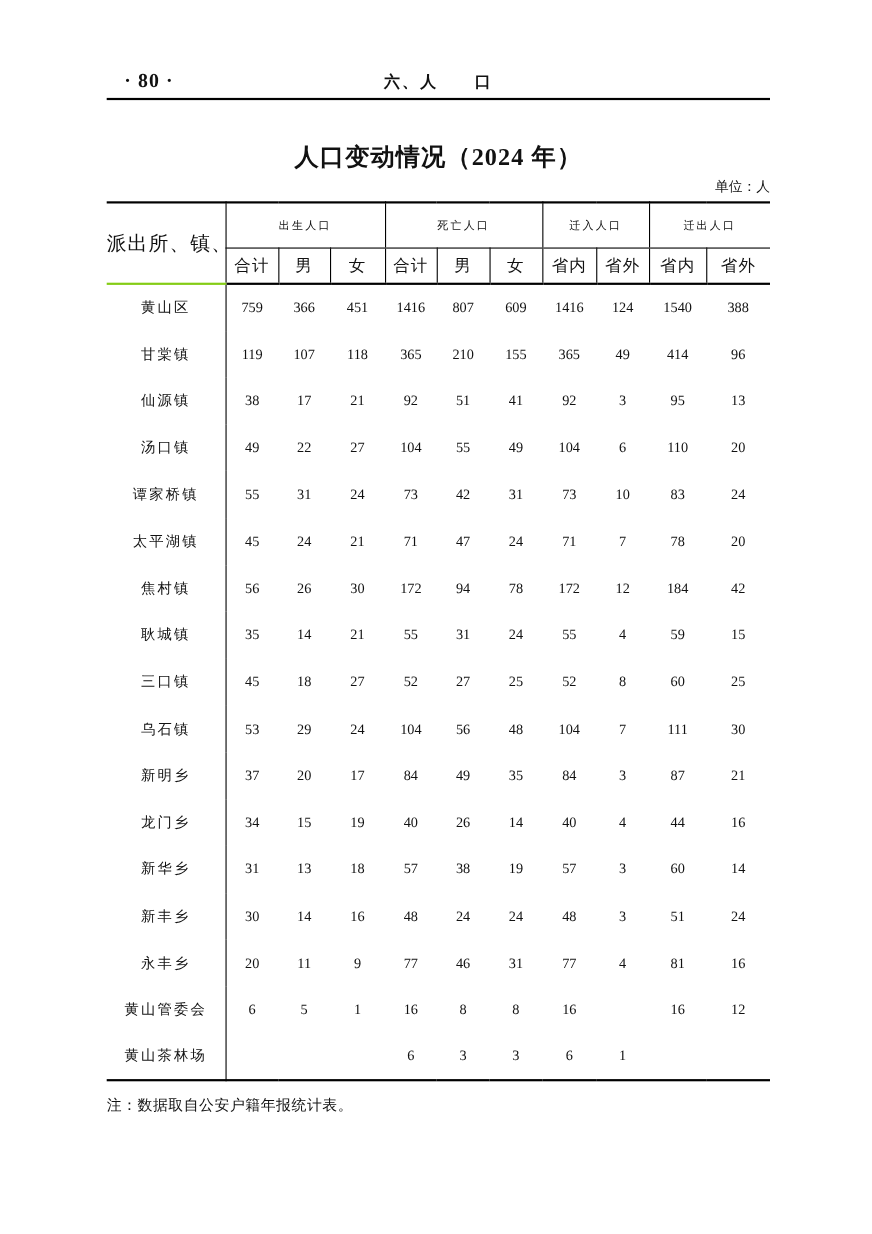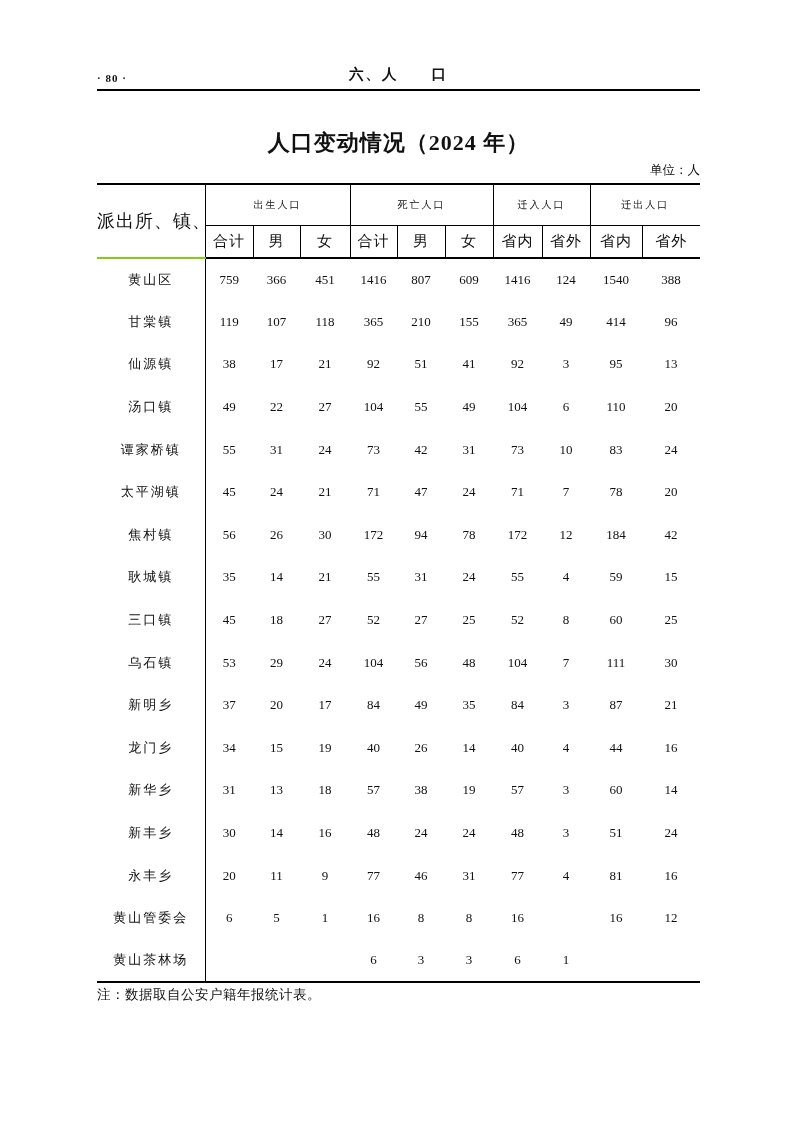--- a/index.html
+++ b/index.html
@@ -23,23 +23,23 @@
   
   .page-header {
     padding-top: 66px;
     border-bottom: 2px solid #000;
     padding-bottom: 5px;
     position: relative;
     height: 18px;
   }
   .page-number {
     position: absolute;
-    left: 0;
+    left: 16px;
     bottom: 5px;
-    font-size: 11px;
+    font-size: 18px;
     font-weight: bold;
     letter-spacing: 1px;
   }
   .chapter-title {
     position: absolute;
     left: 0;
     right: 0;
     bottom: 5px;
     text-align: center;
     font-size: 14.5px;
@@ -101,21 +101,21 @@
     font-size: 15px;
     letter-spacing: 1px;
   }
   tbody td.row-label {
     border-right: 1px solid #000;
     letter-spacing: 2px;
     margin-top: 20px;
   }
   
   .note {
-    margin-top: 3px;
+    margin-top: 13px;
     font-size: 13.5px;
     letter-spacing: 0.5px;
   }
 </style>
 </head>
 <body>
 
 <div class="page">
   <div class="content">
 

